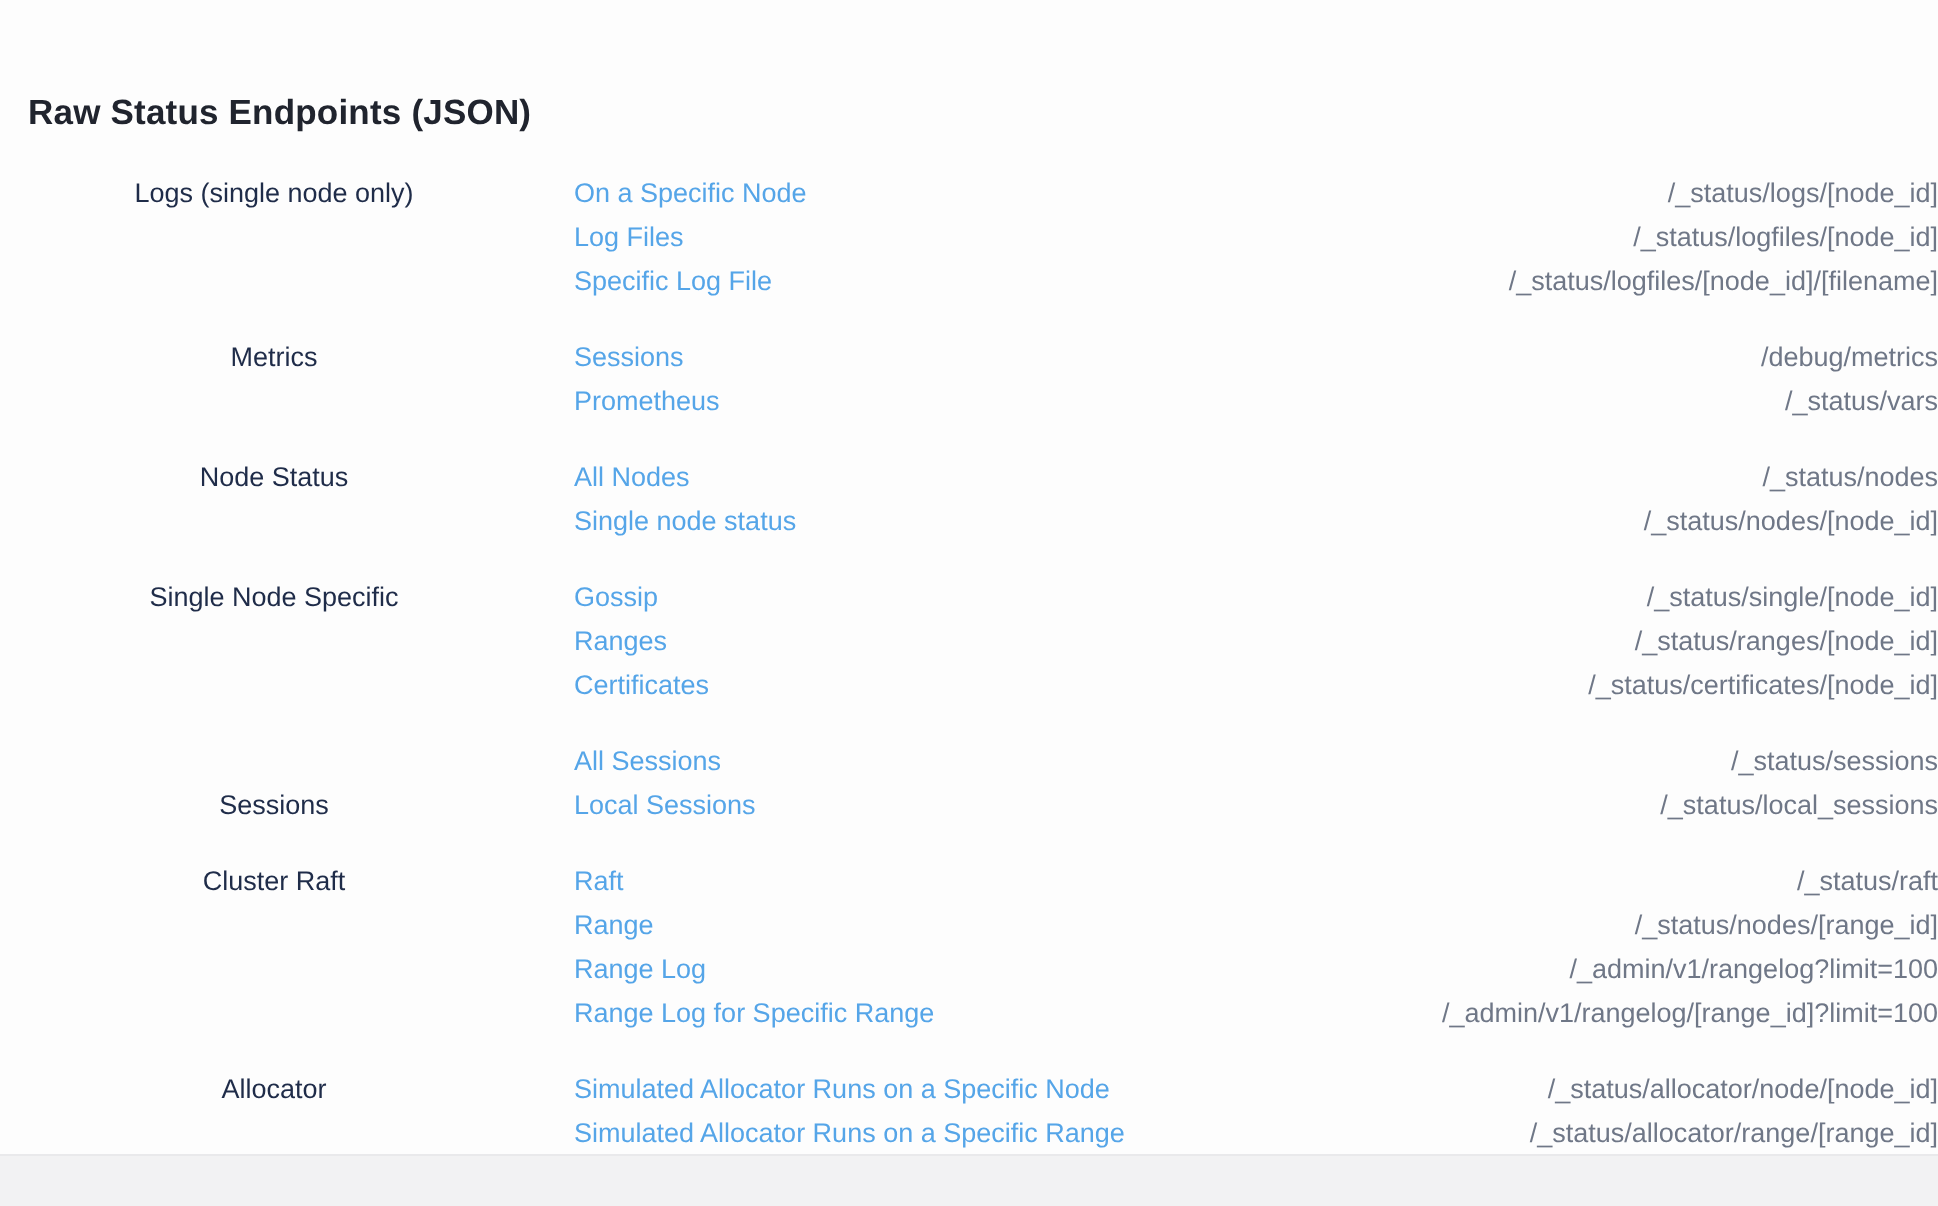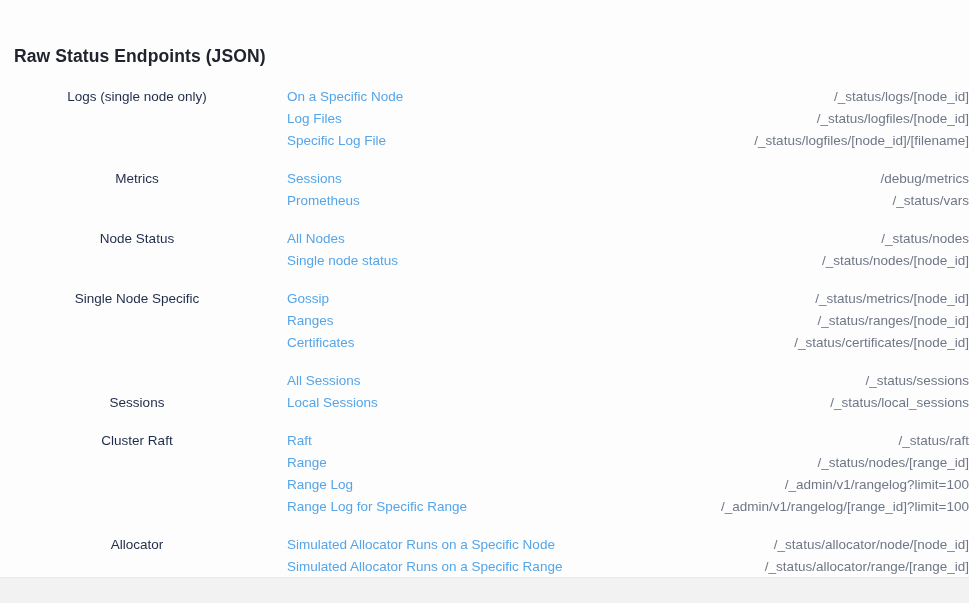--- a/index.html
+++ b/index.html
@@ -120,21 +120,21 @@
         <div class="row">
           <div class="cat"></div>
           <div class="link-cell"><a class="link" href="#">Single node status</a></div>
           <div class="path">/_status/nodes/[node_id]</div>
         </div>
       </div>
       <div class="section">
         <div class="row">
           <div class="cat">Single Node Specific</div>
           <div class="link-cell"><a class="link" href="#">Gossip</a></div>
-          <div class="path">/_status/metrics/[node_id]</div>
+          <div class="path">/_status/single/[node_id]</div>
         </div>
         <div class="row">
           <div class="cat"></div>
           <div class="link-cell"><a class="link" href="#">Ranges</a></div>
           <div class="path">/_status/ranges/[node_id]</div>
         </div>
         <div class="row">
           <div class="cat"></div>
           <div class="link-cell"><a class="link" href="#">Certificates</a></div>
           <div class="path">/_status/certificates/[node_id]</div>

